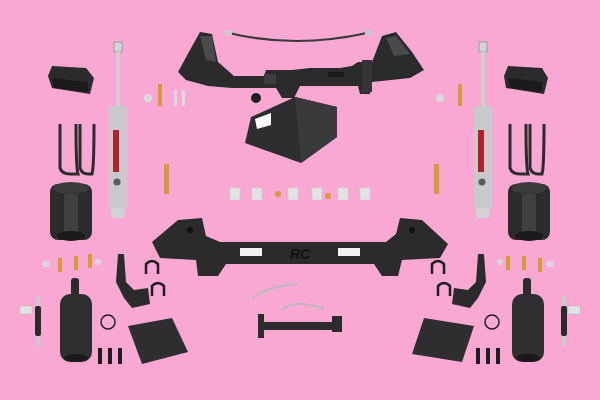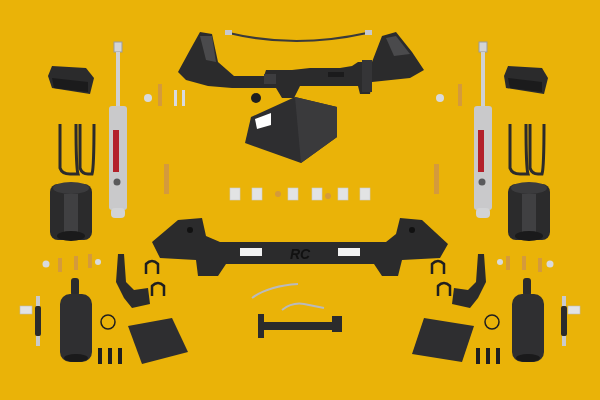--- a/index.html
+++ b/index.html
@@ -1,17 +1,17 @@
 <!DOCTYPE html>
 <html><head>
 <meta charset="utf-8">
 <style>
   html,body{margin:0;padding:0;background:#ffffff;}
   body{width:600px;height:400px;overflow:hidden;position:relative;font-family:"Liberation Sans",sans-serif;}
-  .stage{position:absolute;left:0;top:0;width:600px;height:400px;background:#eab308;}
+  .stage{position:absolute;left:0;top:0;width:600px;height:400px;background:#f9a8d4;}
   .part{position:absolute;}
   svg{display:block;overflow:visible;}
 </style>
 </head>
 <body>
 
 <div class="stage">
 
   <div class="part" style="left:225px;top:25px;">
     <svg width="150" height="20">

